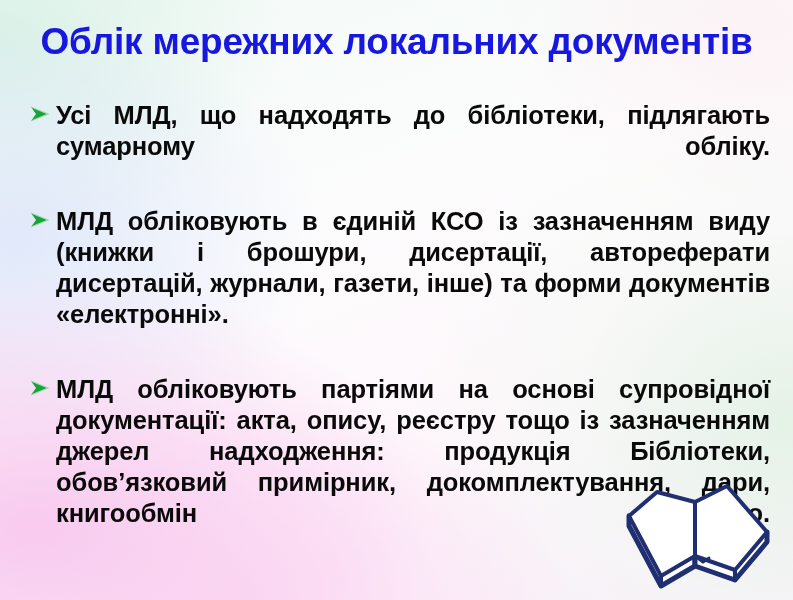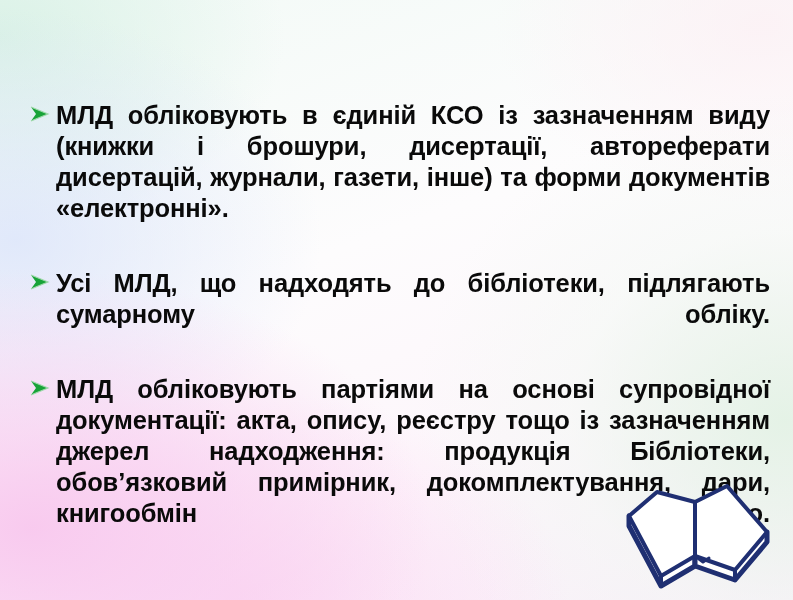--- a/index.html
+++ b/index.html
@@ -90,41 +90,44 @@
     bottom: 2px;
     width: 188px;
     height: 118px;
   }
 </style>
 </head>
 <body>
 
 <div id="slide">
 
+  <div id="title-area">
+    <div id="slide-title">Облік мережних локальних документів</div>
+  </div>
 
   <div id="body-area">
 
     <div class="bullet-row">
       <div class="bullet-marker">
         <svg width="24" height="26" viewBox="0 0 24 26" aria-hidden="true">
           <polygon points="3,6 20,13 3,20 8,13" fill="#17a338"></polygon>
           <polyline points="3,6 20,13 3,20" fill="none" stroke="#9fd9ab" stroke-width="1.2"></polyline>
         </svg>
       </div>
-      <div class="bullet-text">МЛД обліковують в єдиній КСО із зазначенням виду (книжки і брошури, дисертації, автореферати дисертацій, журнали, газети, інше) та форми документів «електронні».</div>
+      <div class="bullet-text">Усі МЛД, що надходять до бібліотеки, підлягають сумарному обліку.</div>
     </div>
 
     <div class="bullet-row">
       <div class="bullet-marker">
         <svg width="24" height="26" viewBox="0 0 24 26" aria-hidden="true">
           <polygon points="3,6 20,13 3,20 8,13" fill="#17a338"></polygon>
           <polyline points="3,6 20,13 3,20" fill="none" stroke="#9fd9ab" stroke-width="1.2"></polyline>
         </svg>
       </div>
-      <div class="bullet-text">Усі МЛД, що надходять до бібліотеки, підлягають сумарному обліку.</div>
+      <div class="bullet-text">МЛД обліковують в єдиній КСО із зазначенням виду (книжки і брошури, дисертації, автореферати дисертацій, журнали, газети, інше) та форми документів «електронні».</div>
     </div>
 
     <div class="bullet-row">
       <div class="bullet-marker">
         <svg width="24" height="26" viewBox="0 0 24 26" aria-hidden="true">
           <polygon points="3,6 20,13 3,20 8,13" fill="#17a338"></polygon>
           <polyline points="3,6 20,13 3,20" fill="none" stroke="#9fd9ab" stroke-width="1.2"></polyline>
         </svg>
       </div>
       <div class="bullet-text">МЛД обліковують партіями на основі супровідної документації: акта, опису, реєстру тощо із зазначенням джерел надходження: продукція Бібліотеки, обов’язковий примірник, докомплектування, дари, книгообмін тощо.</div>

